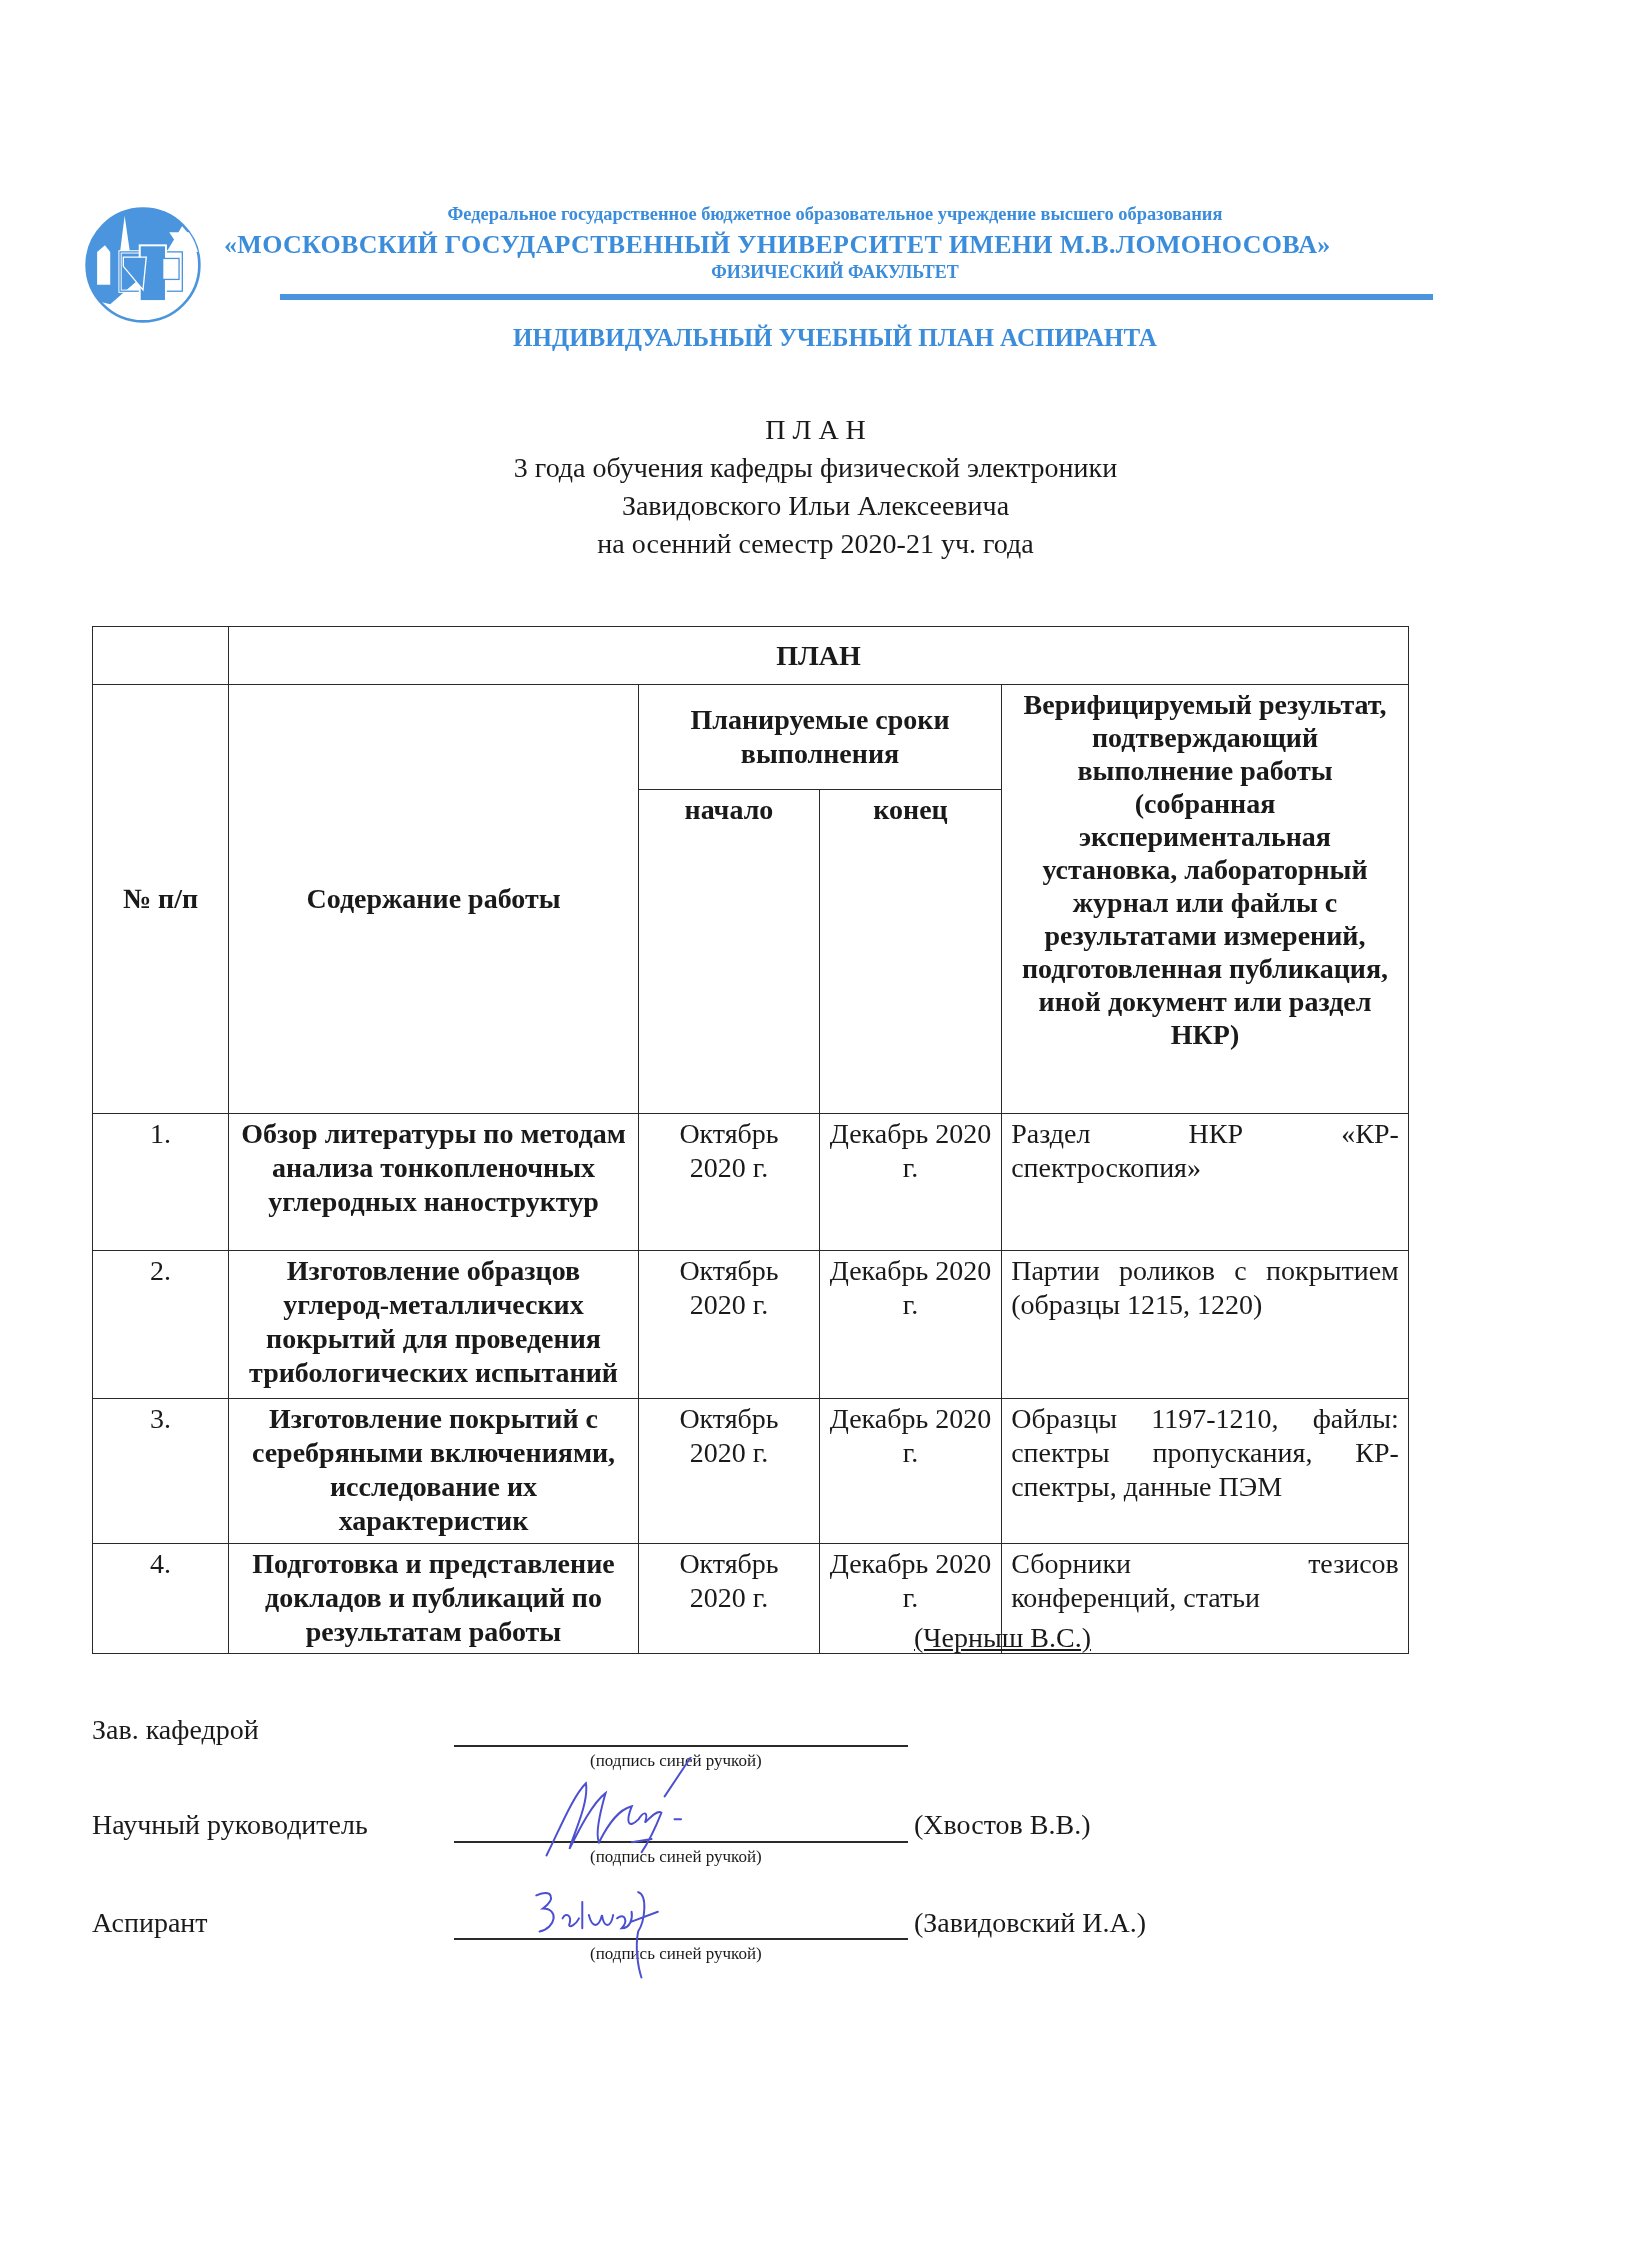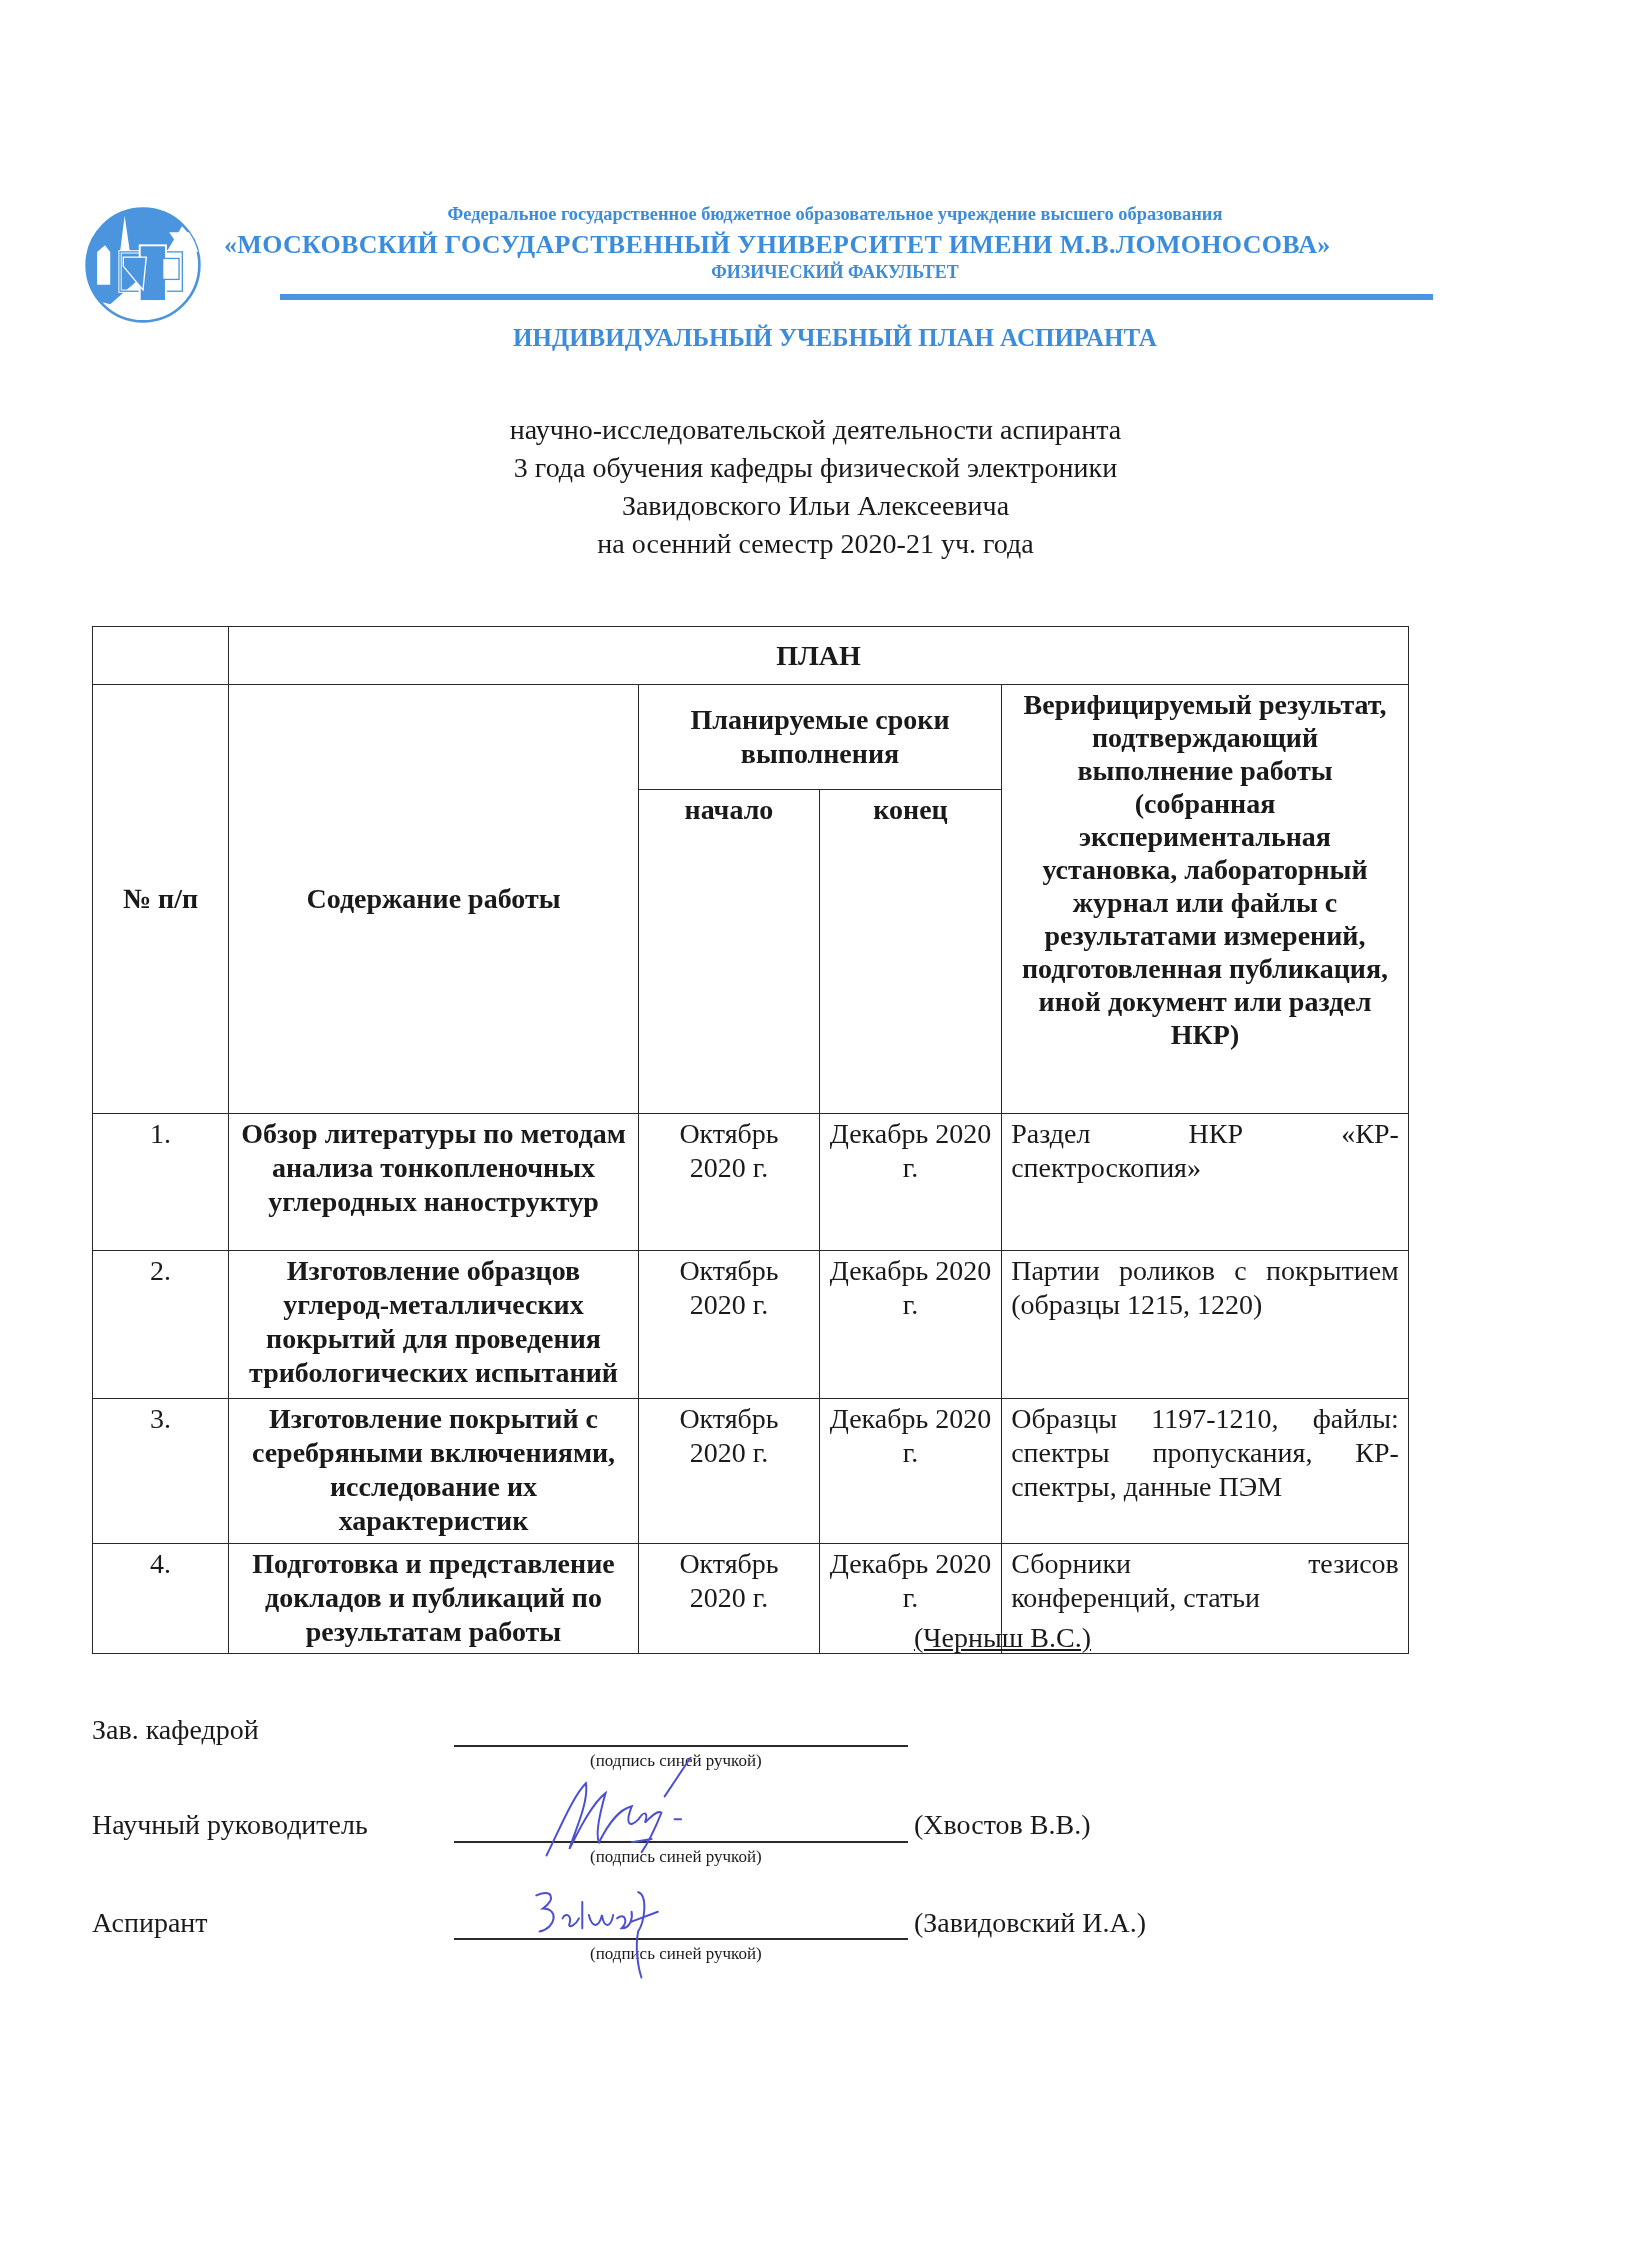--- a/index.html
+++ b/index.html
@@ -51,21 +51,21 @@
   <rect x="120" y="80" width="25" height="32" fill="#ffffff" stroke="#4a95de" stroke-width="2"></rect>
 </svg>
 
 <div class="abs hdr1 blue">Федеральное государственное бюджетное образовательное учреждение высшего образования</div>
 <div class="abs hdr2 blue">«МОСКОВСКИЙ ГОСУДАРСТВЕННЫЙ УНИВЕРСИТЕТ ИМЕНИ М.В.ЛОМОНОСОВА»</div>
 <div class="abs hdr3 blue">ФИЗИЧЕСКИЙ ФАКУЛЬТЕТ</div>
 <div class="abs rule"></div>
 <div class="abs hdr4 blue">ИНДИВИДУАЛЬНЫЙ УЧЕБНЫЙ ПЛАН АСПИРАНТА</div>
 
 <div class="abs title-block">
-  <div>научно-исследовательской деятельности аспиранта</div>
+  <div>П Л А Н</div>
   <div>3 года обучения кафедры физической электроники</div>
   <div>Завидовского Ильи Алексеевича</div>
   <div>на осенний семестр 2020-21 уч. года</div>
 </div>
 
 <table class="plan">
   <colgroup>
     <col style="width:136px">
     <col style="width:410px">
     <col style="width:181px">

